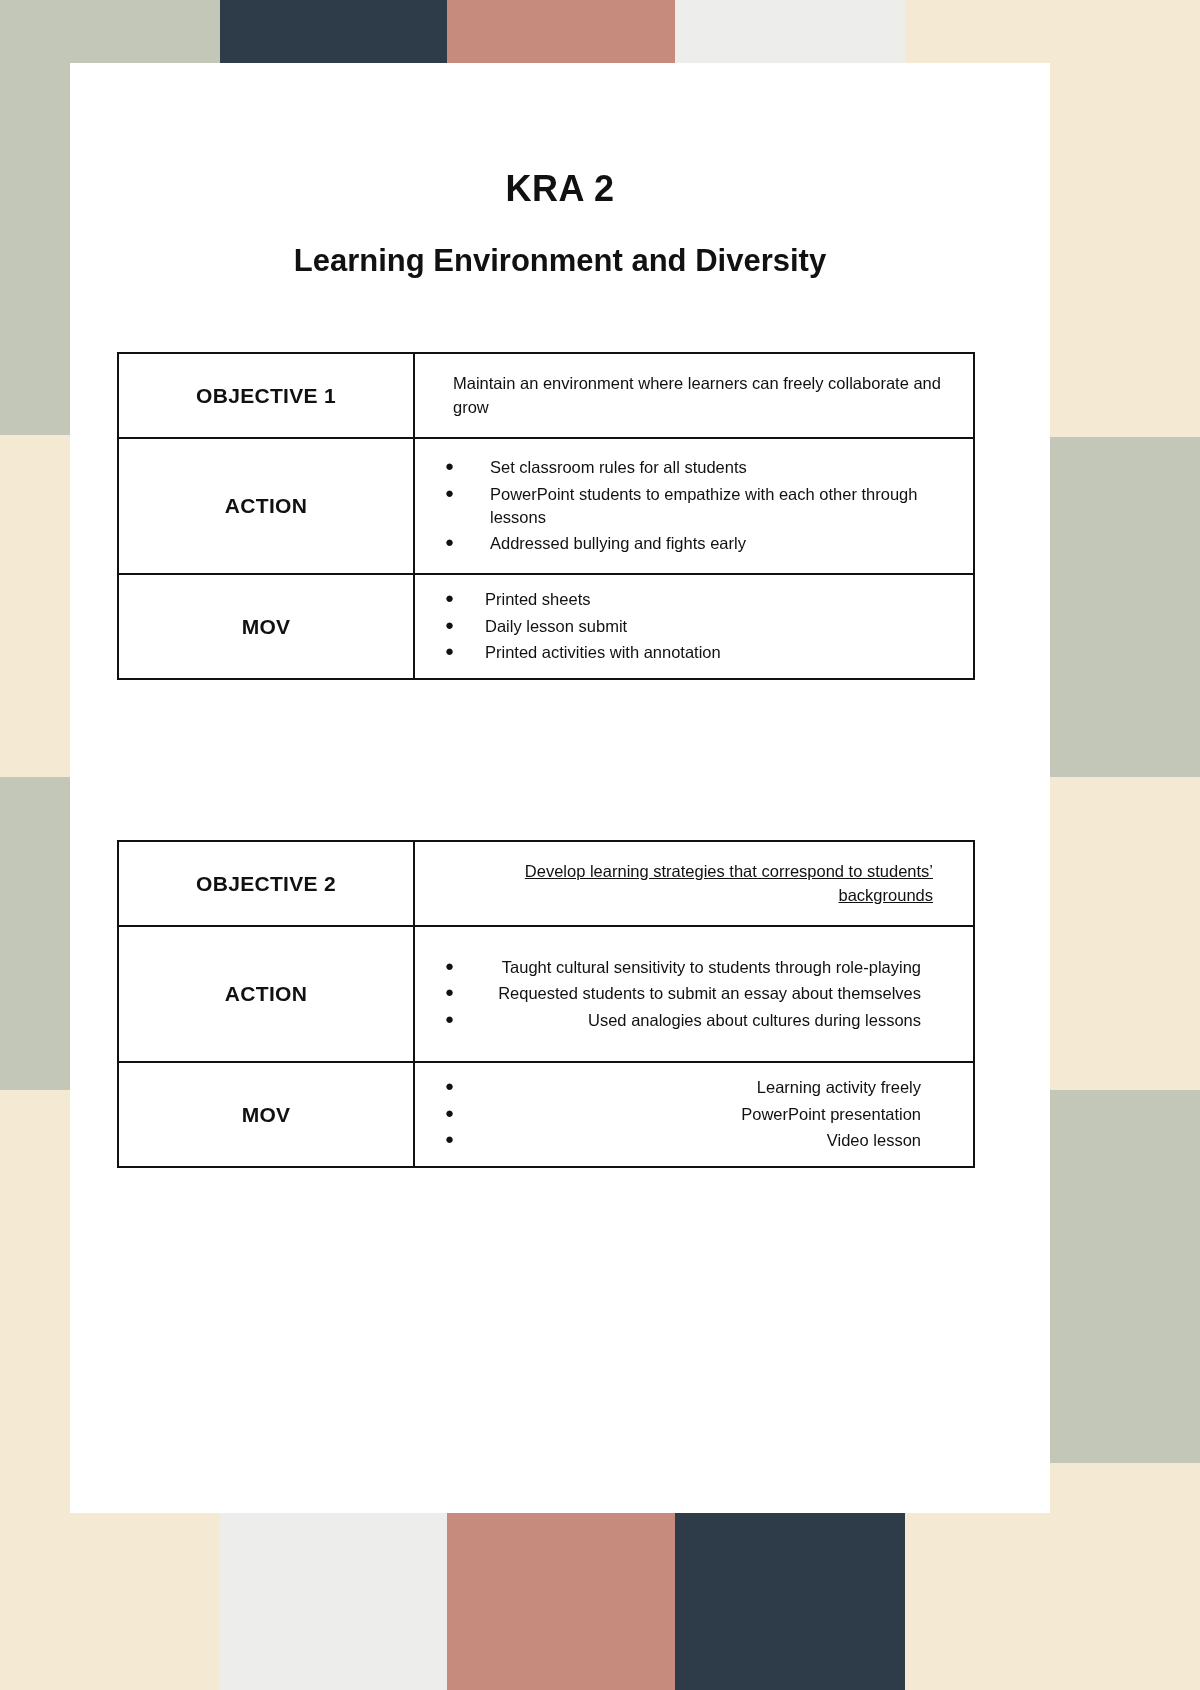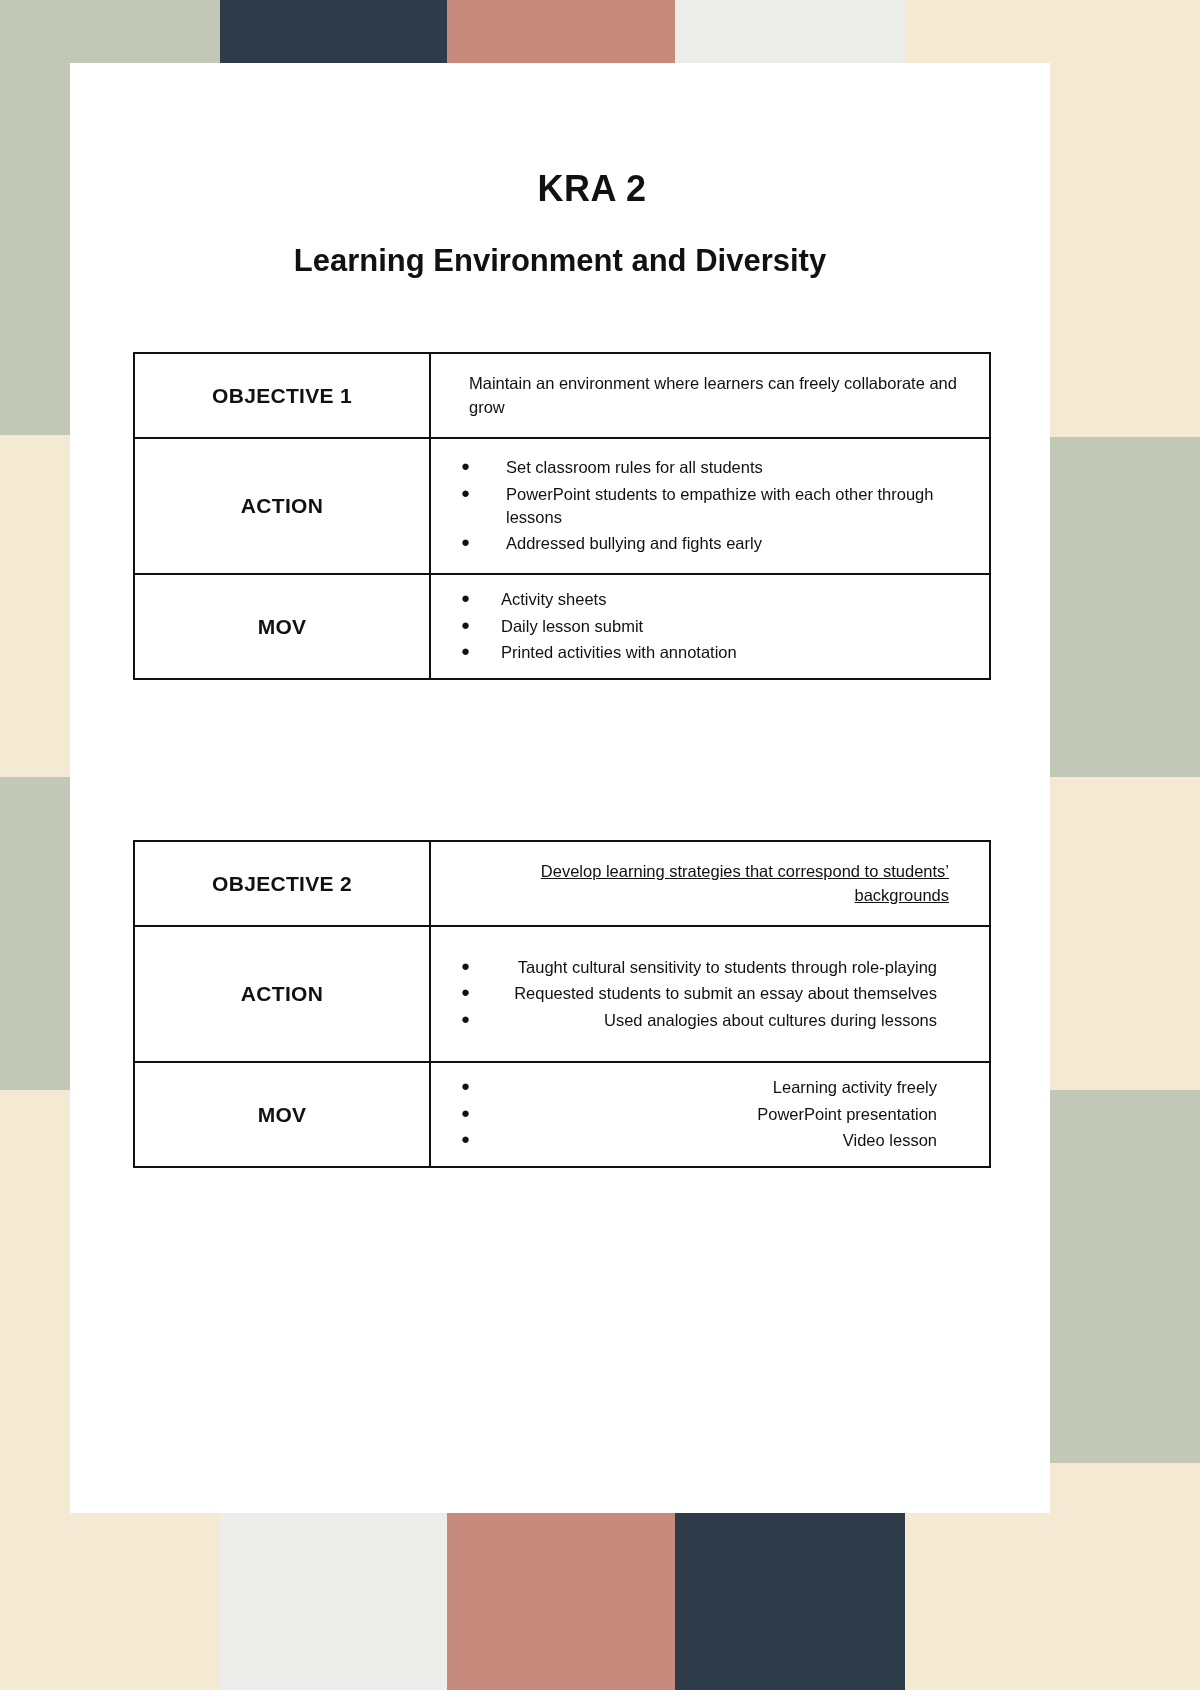--- a/index.html
+++ b/index.html
@@ -23,32 +23,31 @@
     left: 70px; top: 63px;
     width: 980px; height: 1450px;
     background: var(--page, #ffffff);
   }
   .title {
     position: absolute;
     top: 105px; left: 0; width: 100%;
     text-align: center;
     font-size: 36px; font-weight: 700;
     letter-spacing: 0.5px;
-    margin-left: 32px;
   }
   .subtitle {
     position: absolute;
     top: 180px; left: 0; width: 100%;
     text-align: center;
     font-size: 31px; font-weight: 700;
   }
 
   .kra-table {
     position: absolute;
-    left: 63px; width: 858px;
+    left: 47px; width: 858px;
     border: 2px solid #111;
     background: #fff;
     box-sizing: border-box;
   }
   .table-1 { top: 289px; }
   .table-2 { top: 777px; text-align: right; }
 
   .trow { display: flex; border-bottom: 2px solid #111; }
   .trow:last-child { border-bottom: none; }
 
@@ -112,21 +111,21 @@
           <li><span class="bullet">●</span><span>Set classroom rules for all students</span></li>
           <li><span class="bullet">●</span><span>PowerPoint students to empathize with each other through lessons</span></li>
           <li><span class="bullet">●</span><span>Addressed bullying and fights early</span></li>
         </ul>
       </div>
     </div>
     <div class="trow row-mov">
       <div class="label-cell">MOV</div>
       <div class="content-cell">
         <ul class="items mov-items">
-          <li><span class="bullet">●</span><span>Activity sheets</span></li>
+          <li><span class="bullet">●</span><span>Printed sheets</span></li>
           <li><span class="bullet">●</span><span>Daily lesson submit</span></li>
           <li><span class="bullet">●</span><span>Printed activities with annotation</span></li>
         </ul>
       </div>
     </div>
   </div>
 
   <div class="kra-table table-2">
     <div class="trow row-objective">
       <div class="label-cell">OBJECTIVE 2</div>

